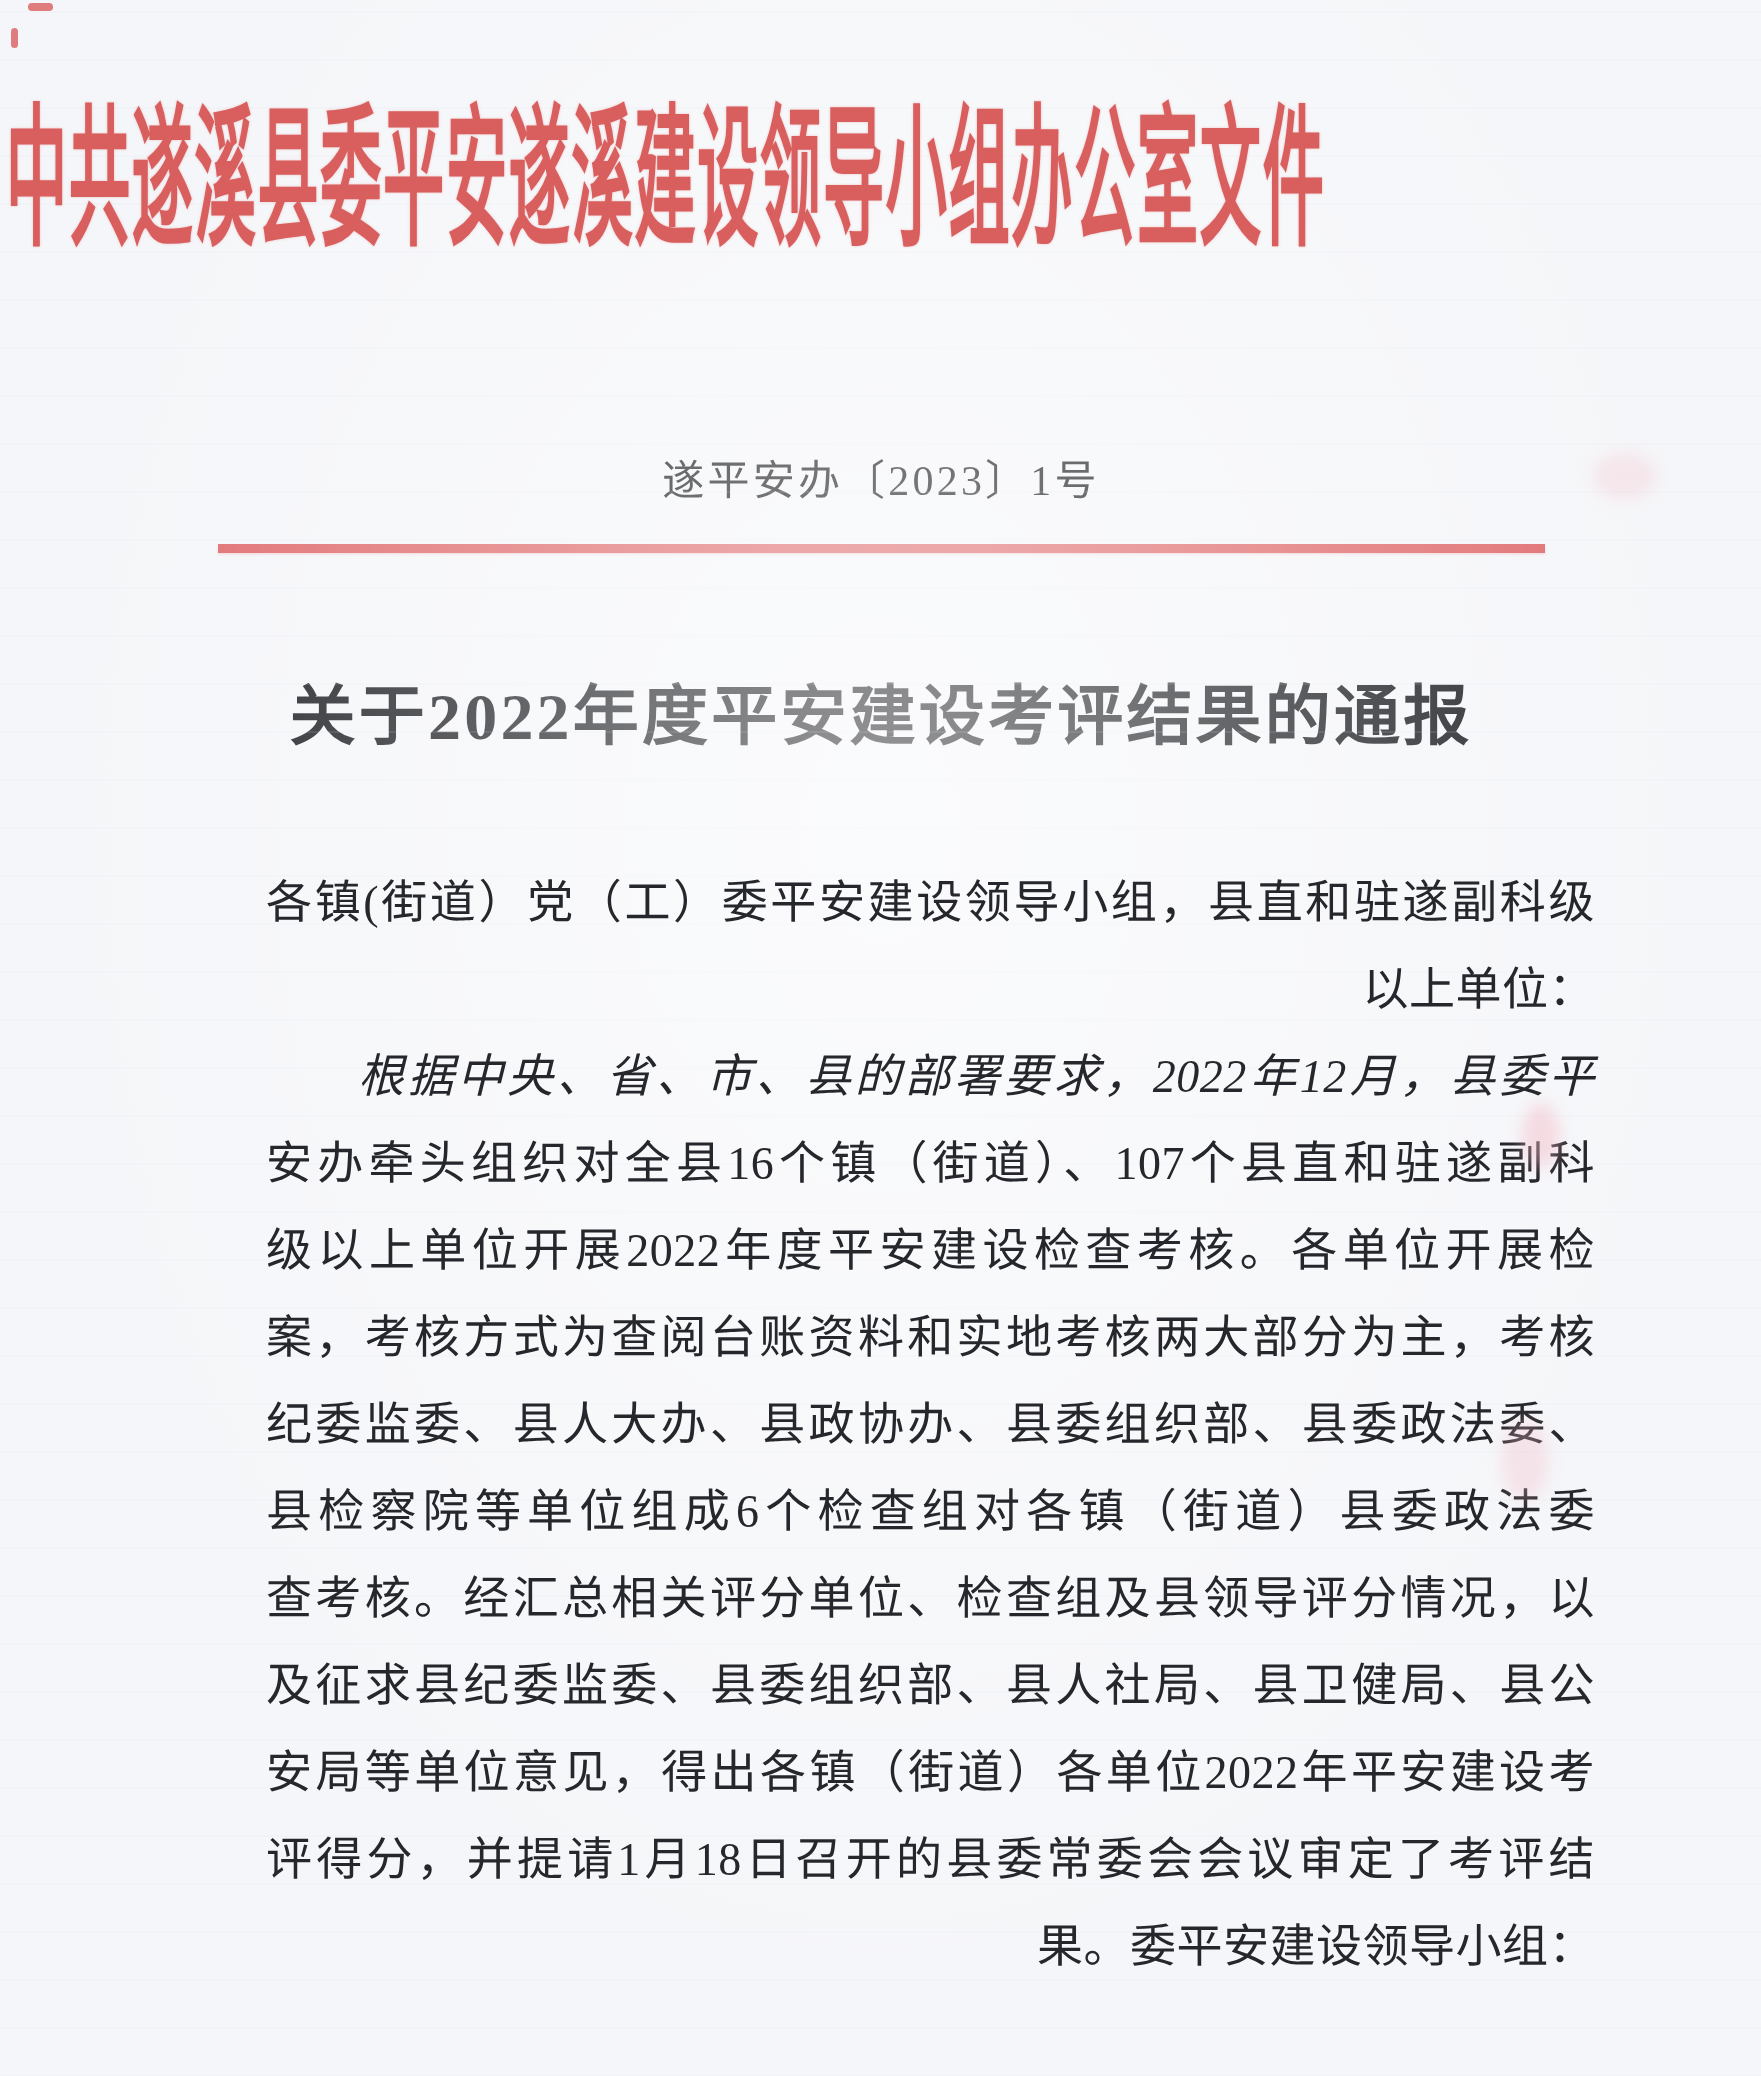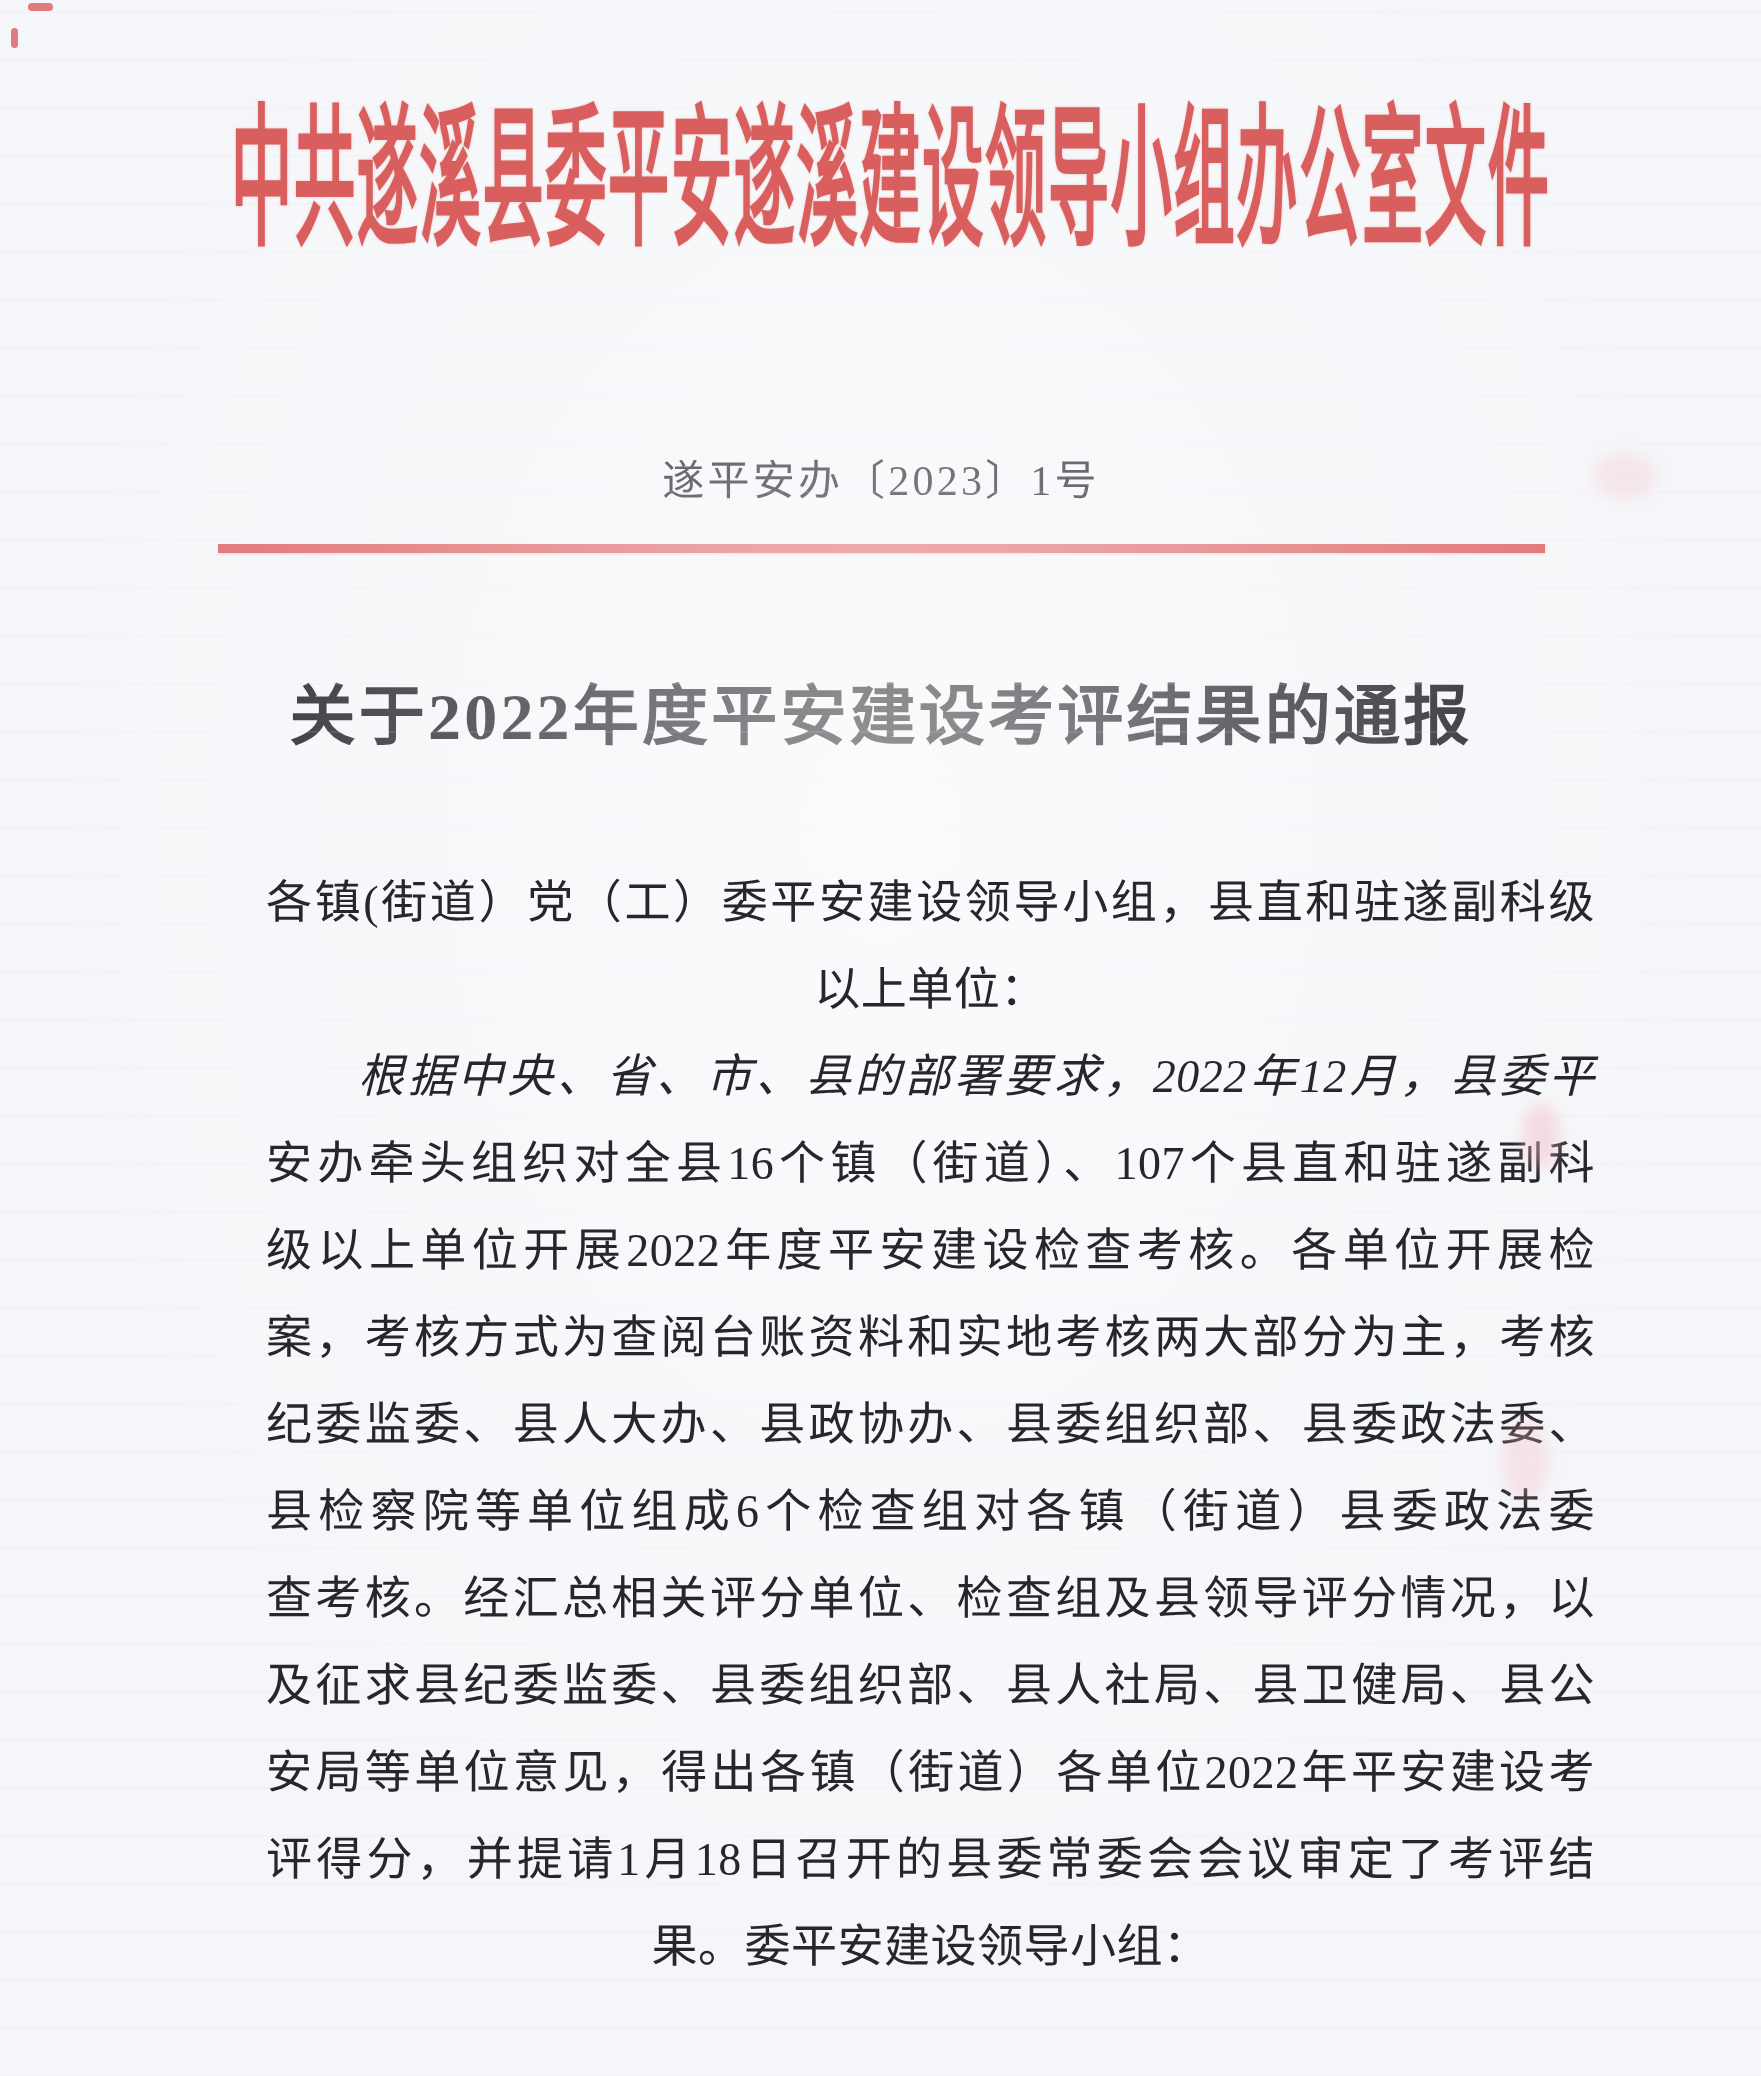--- a/index.html
+++ b/index.html
@@ -27,21 +27,21 @@
       repeating-linear-gradient(0deg, rgba(215,221,232,0.12) 0 2.2px, rgba(255,255,255,0) 2.2px 48px);
     pointer-events: none;
   }
 
   .org-title-wrap {
     position: relative;
     height: 231px;
     margin-top: 49px;
     display: flex;
     align-items: center;
-    justify-content: center;
+    justify-content: flex-start;
     margin-left: 19px;
   }
   .org-title {
     display: inline-block;
     white-space: nowrap;
     font-size: 60px;
     font-weight: bold;
     letter-spacing: 1.6px;
     color: var(--header-red, #d95f5f);
     transform: scale(1.02, 2.55);
@@ -85,21 +85,21 @@
     width: 1329px;
     margin-left: 48px;
   }
   .line {
     margin: 0;
     height: 87px;
     line-height: 87px;
     font-size: 46px;
     letter-spacing: 0.5px;
     color: var(--body-ink, #26272c);
-    text-align: center;
+    text-align: right;
   }
   .line.fill {
     text-align: justify;
     text-align-last: justify;
     text-justify: inter-ideograph;
   }
   .line.indent {
     text-indent: 2em;
     font-style: italic;
   }

